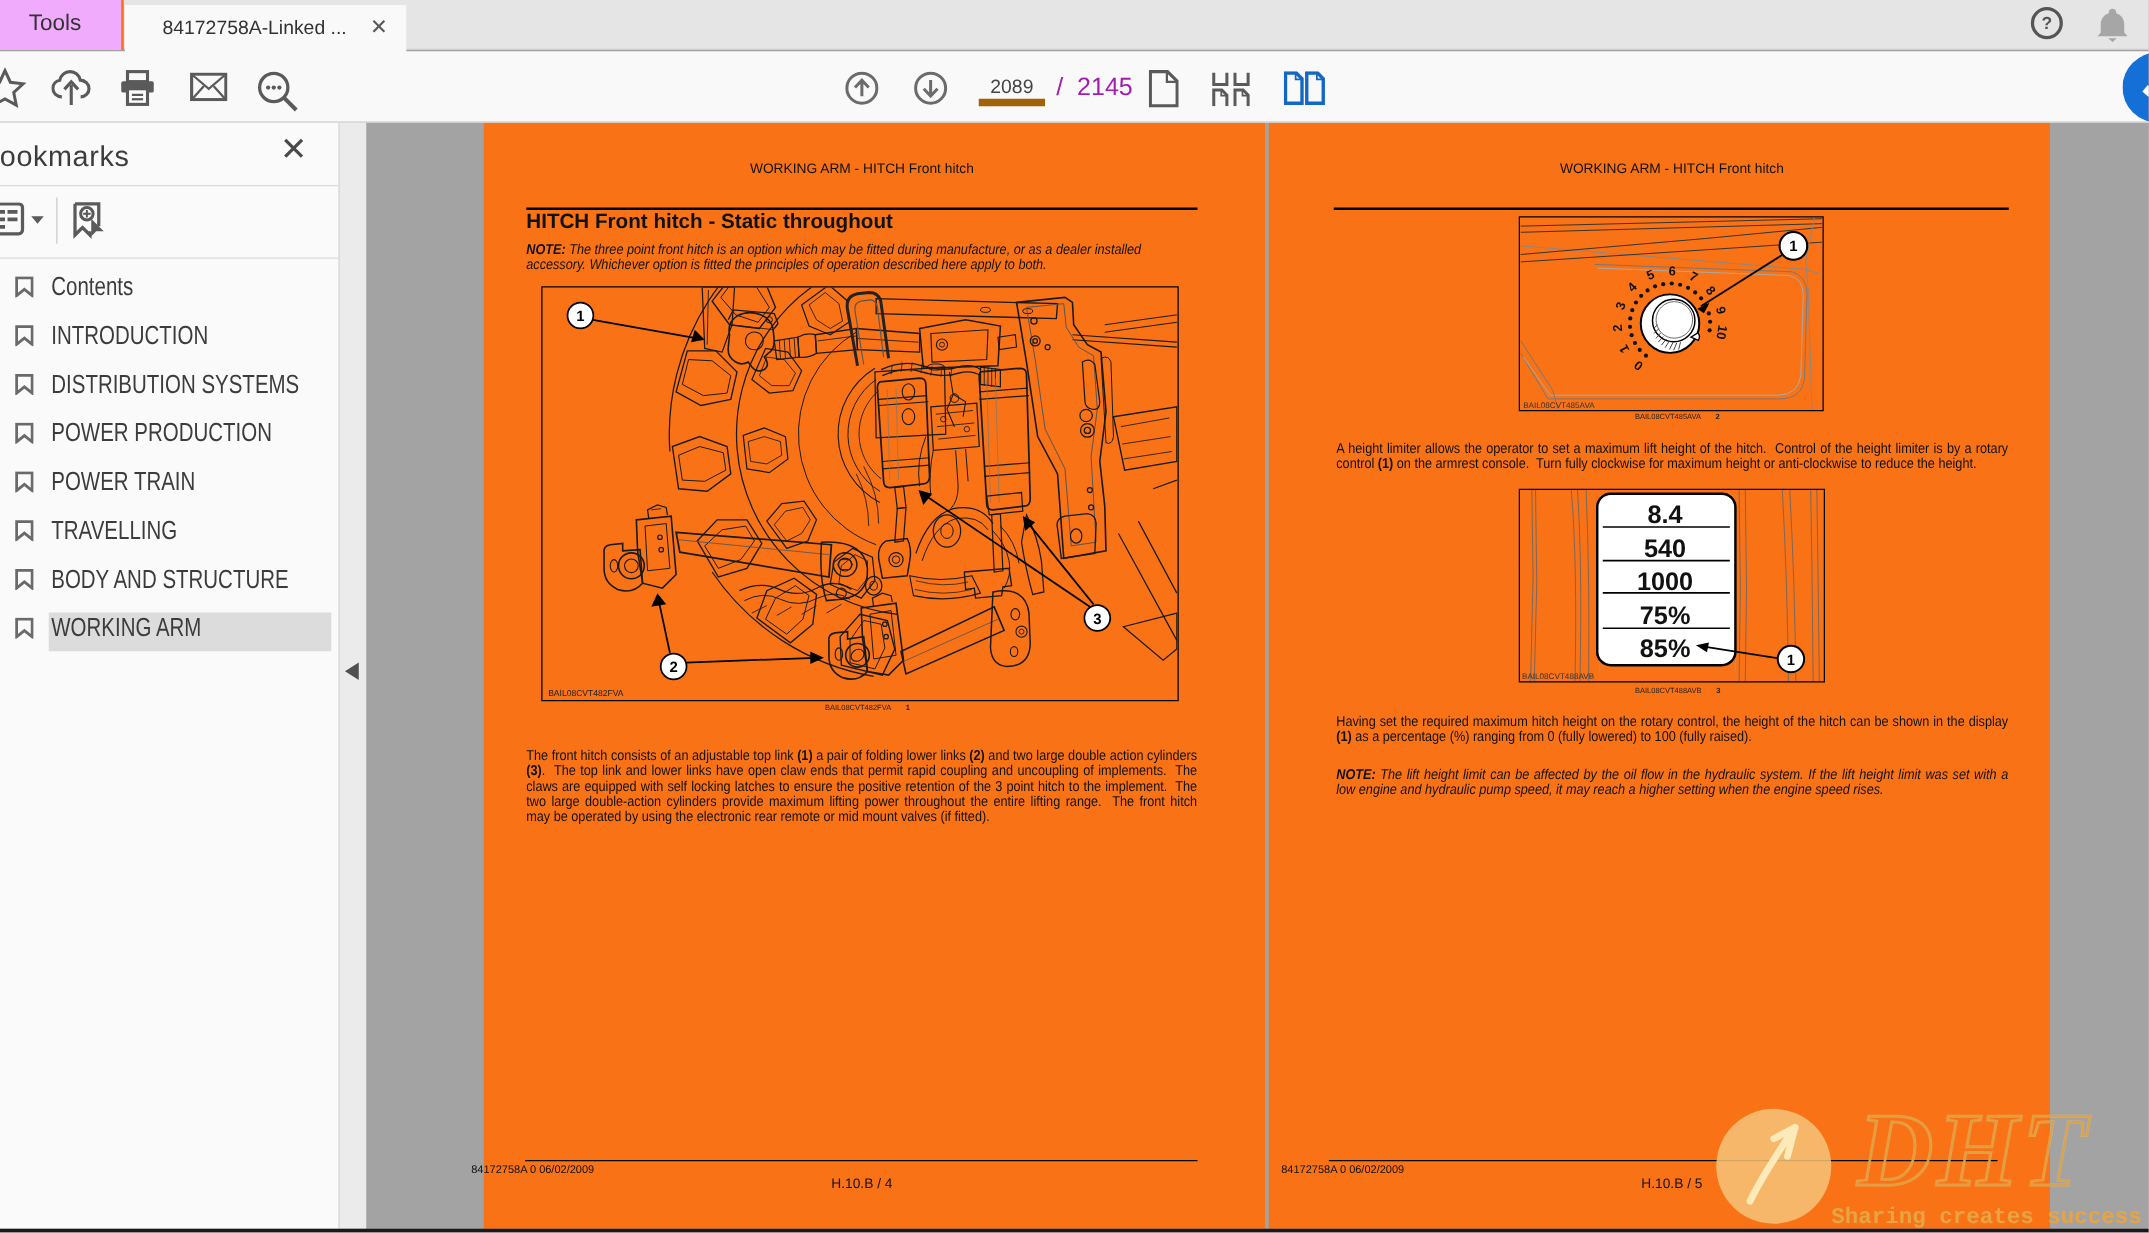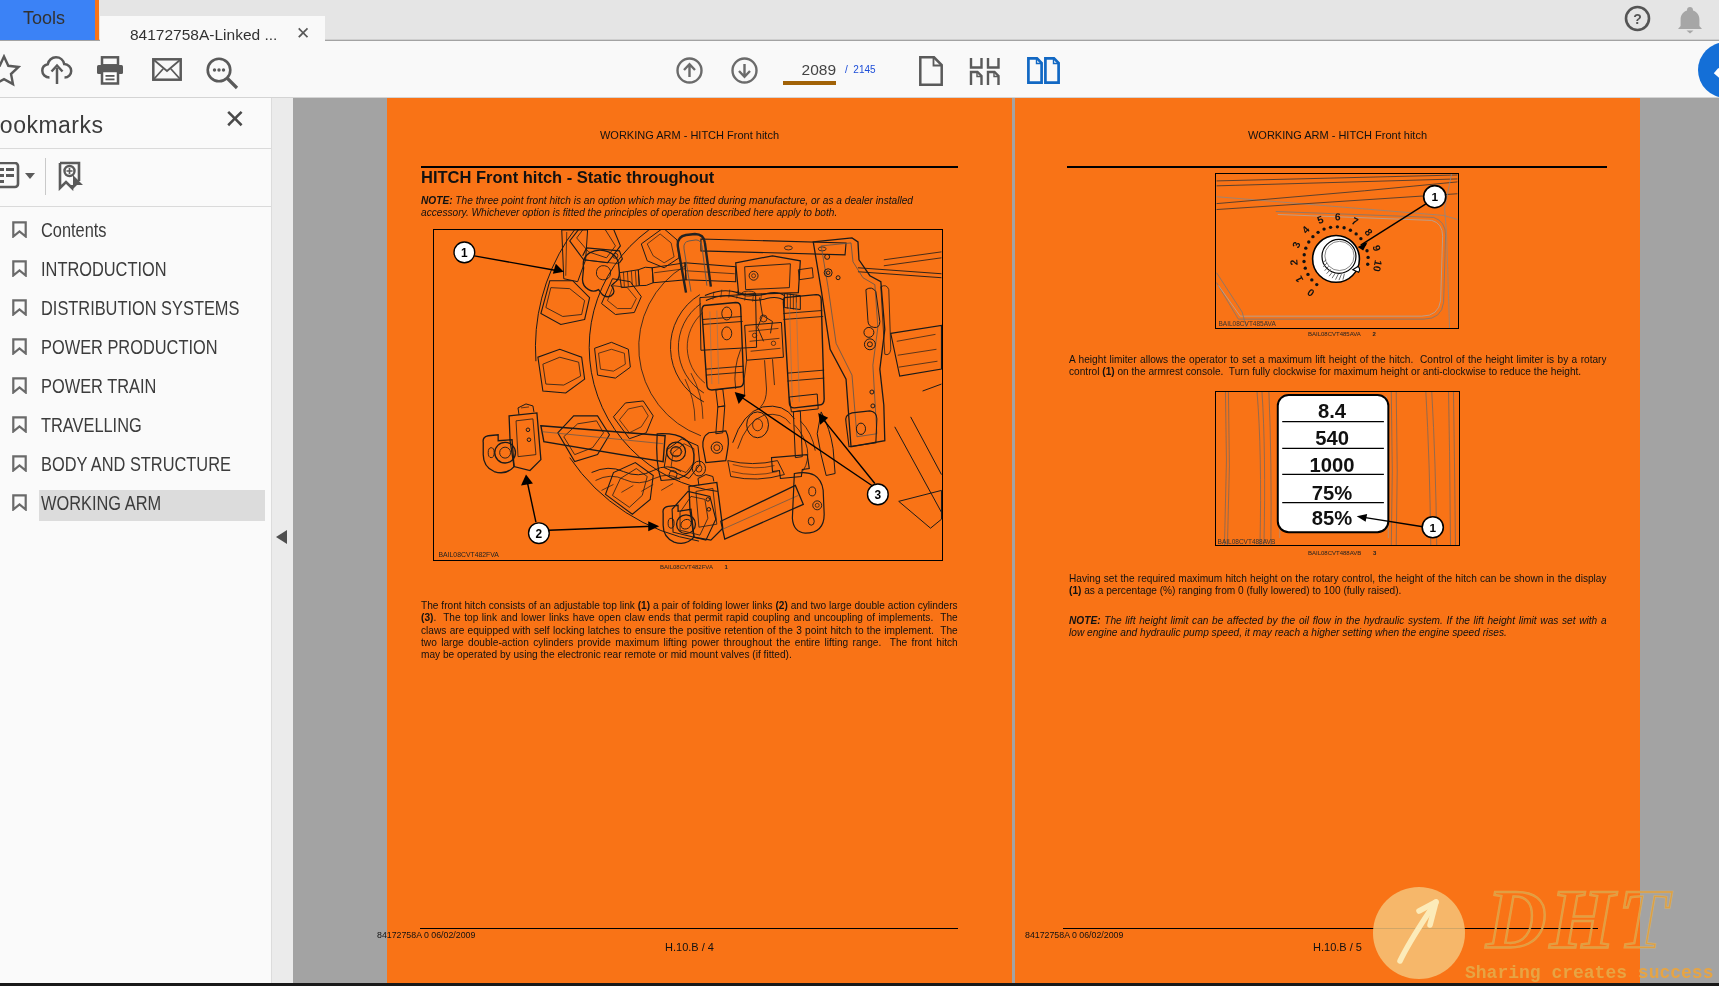--- a/index.html
+++ b/index.html
@@ -1,28 +1,28 @@
 <!DOCTYPE html>
 <html><head>
 <meta charset="utf-8">
 <style>
 * { margin:0; padding:0; box-sizing:border-box; }
 html,body { width:1719px; height:986px; overflow:hidden; font-family:"Liberation Sans",sans-serif; }
 #app { position:relative; width:1719px; height:986px; background:#a3a3a3; }
 
 #tabbar { position:absolute; left:0; top:0; width:1719px; height:40px; background:#e5e5e5; border-bottom:1px solid #cfcfcf; }
-#toolstab { position:absolute; left:0; top:0; width:99px; height:40px; background:#3b82f6; border-right:4px solid #f97316; }
+#toolstab { position:absolute; left:0; top:0; width:99px; height:40px; background:#f0abfc; border-right:2px solid #f97316; }
 #toolstab span { position:absolute; left:23px; top:8px; font-size:18px; color:#323232; }
-#activetab { position:absolute; left:100px; top:16px; width:225px; height:41px; background:#f9f9f9; }
+#activetab { position:absolute; left:100px; top:4px; width:225px; height:41px; background:#f9f9f9; }
 #activetab .ttl { position:absolute; left:30px; top:10px; font-size:15.5px; color:#323232; }
 #activetab .cls { position:absolute; left:196px; top:7px; font-size:17px; color:#585858; }
 
 #toolbar { position:absolute; left:0; top:41px; width:1719px; height:57px; background:#f9f9f9; border-bottom:1px solid #d4d4d4; }
-.pagenum { position:absolute; left:783px; top:18px; width:53px; height:26px; border-bottom:4px solid #a16207; font-size:15.5px; color:#444; text-align:right; line-height:22px; }
-.pagetotal { position:absolute; left:845px; top:18px; font-size:10px; color:#1d4ed8; line-height:22px; }
+.pagenum { position:absolute; left:783px; top:18px; width:53px; height:26px; border-bottom:6px solid #a16207; font-size:15.5px; color:#444; text-align:center; line-height:22px; }
+.pagetotal { position:absolute; left:845px; top:18px; font-size:20px; color:#a21caf; line-height:22px; }
 
 #content { position:absolute; left:0; top:98px; width:1719px; height:885px; background:#a3a3a3; }
 #sidebar { position:absolute; left:0; top:0; width:271px; height:885px; background:#fafafa; }
 #splitter { position:absolute; left:271px; top:0; width:22px; height:885px; background:#ebebeb; border-left:1px solid #dcdcdc; }
 #sb-title { position:absolute; left:-16px; top:14px; font-size:23px; letter-spacing:0.5px; color:#3c3c3c; }
 #sb-close { position:absolute; left:224px; top:6px; font-size:26px; font-weight:300; color:#4a4a4a; }
 .sb-sep1 { position:absolute; left:0; top:50px; width:271px; border-top:1px solid #dadada; }
 .sb-sep2 { position:absolute; left:0; top:108px; width:271px; border-top:1px solid #dadada; }
 .sb-item { position:absolute; left:41px; font-size:21px; color:#3c3c3c; white-space:nowrap; transform:scaleX(0.78); transform-origin:left center; }
 .sb-bm { position:absolute; left:12px; }

